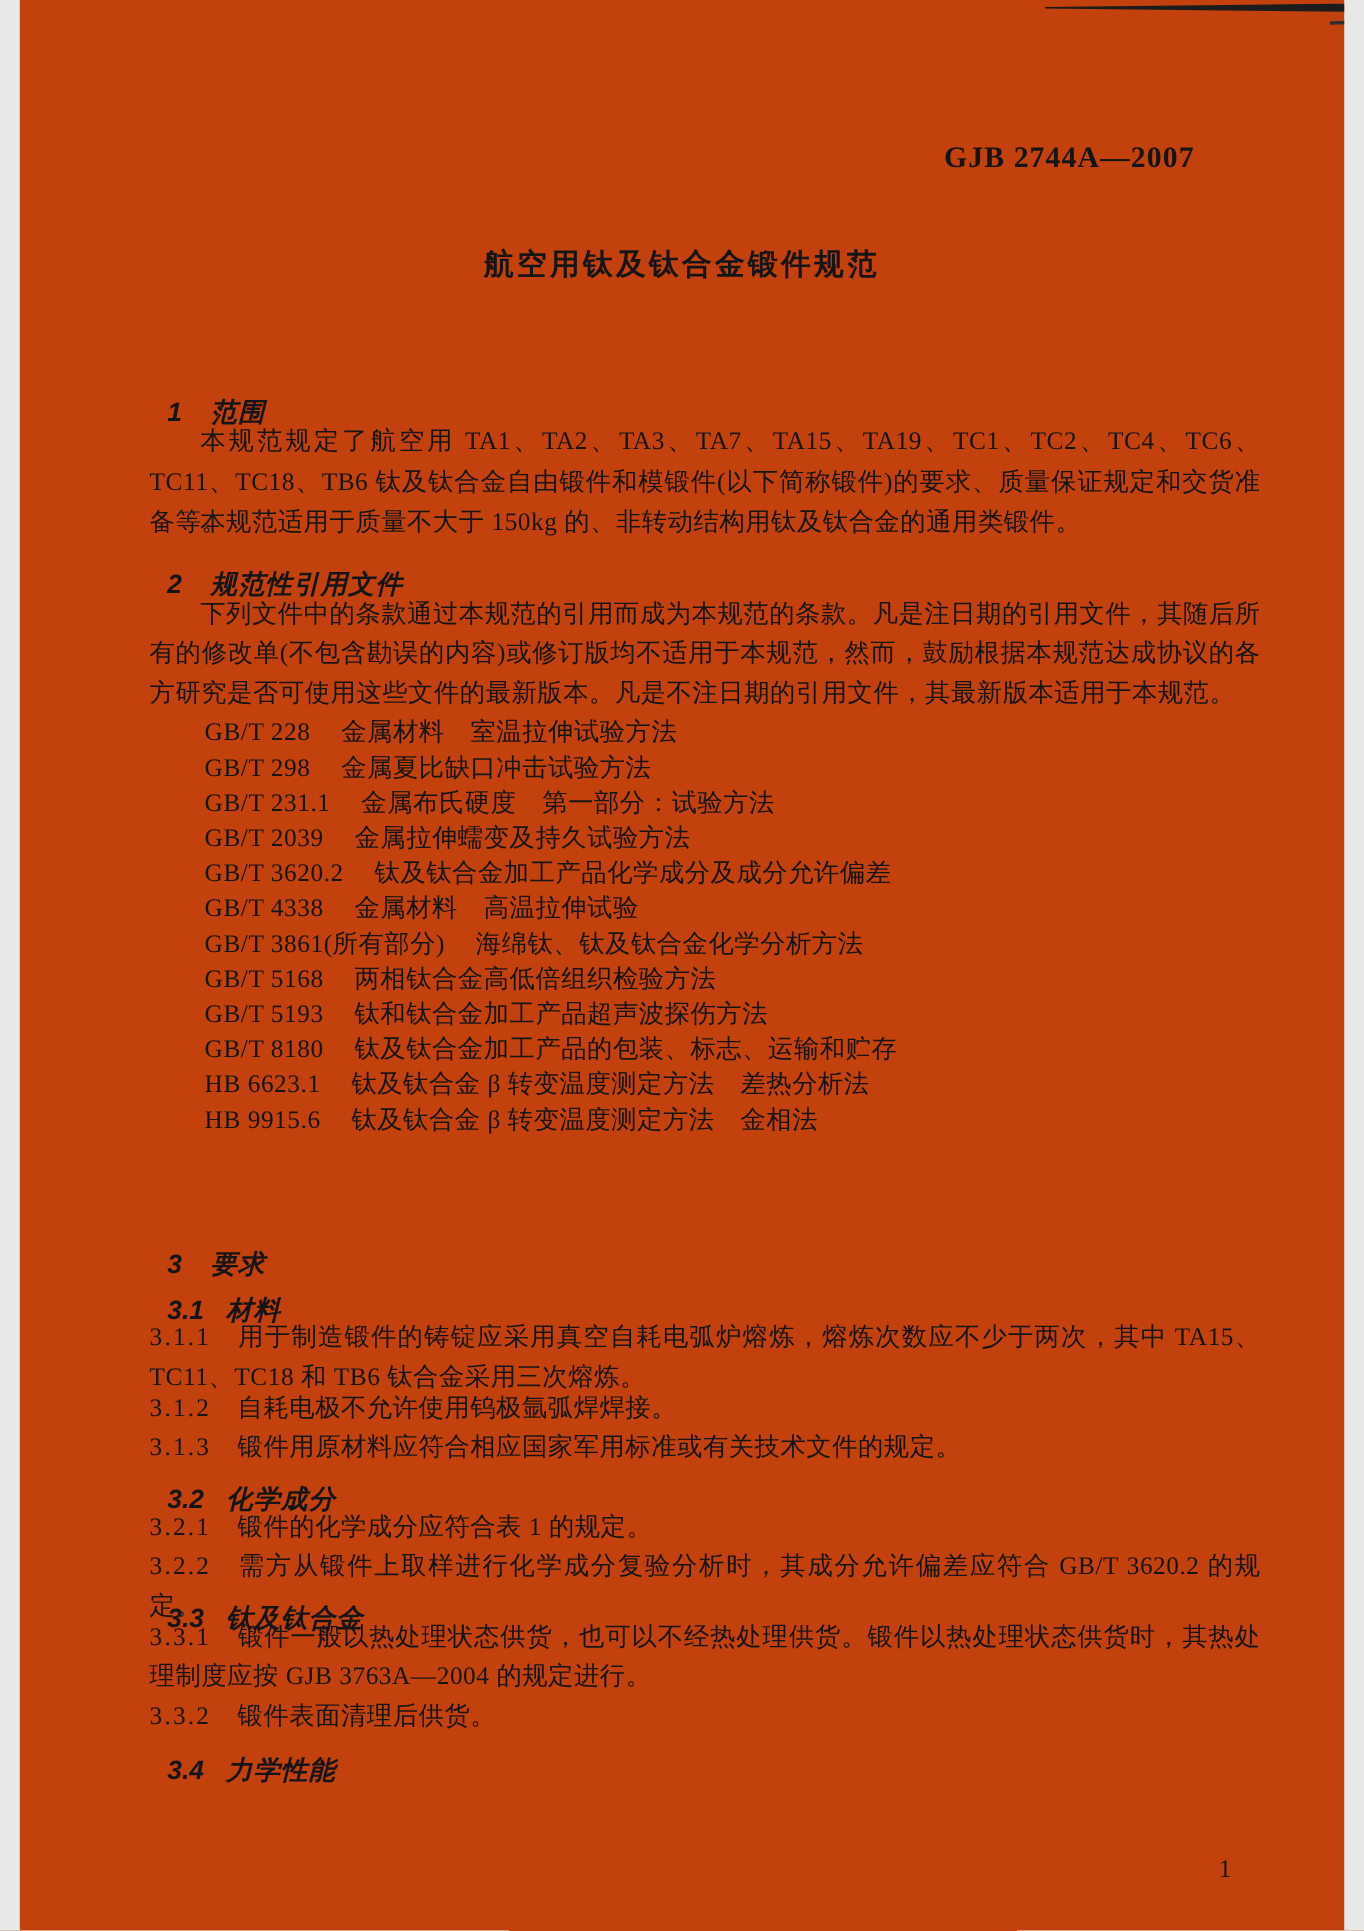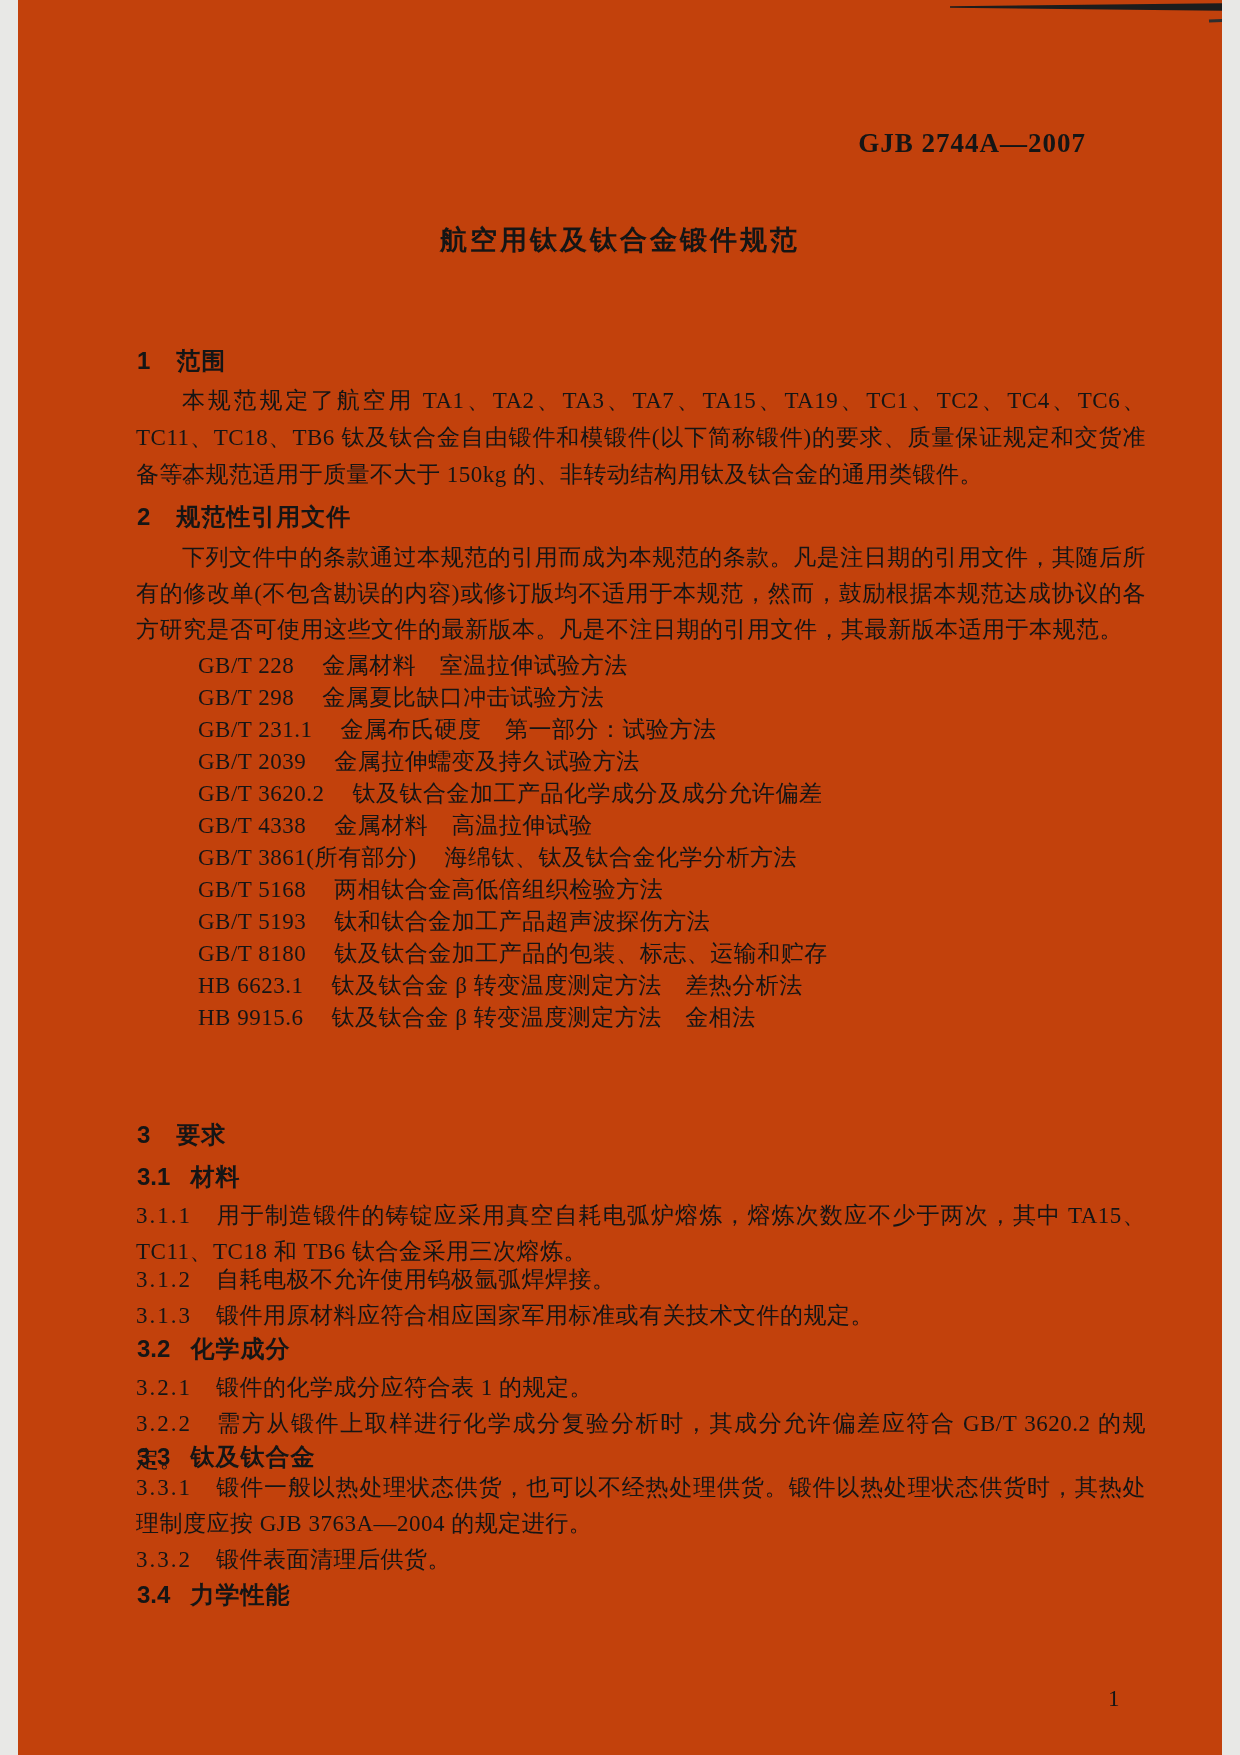--- a/index.html
+++ b/index.html
@@ -28,24 +28,25 @@
     font-weight:700; font-size:27px; letter-spacing:1px;
   }
   #doc-title {
     position:absolute; top:222px; left:0; width:100%;
     text-align:center;
     font-family:"Liberation Sans","DejaVu Sans",sans-serif;
     font-weight:700; font-size:27px; letter-spacing:3px;
   }
   .content-block { position:absolute; left:118px; width:1010px; }
   .sec-heading {
-    margin:1px;
+    margin:16px;
     font-family:"Liberation Sans","DejaVu Sans",sans-serif;
     font-weight:700; font-size:24px; line-height:28px;
     letter-spacing:1px;
+    font-style:italic;
   }
   .sec-num { margin-right:26px; letter-spacing:0; }
   .body-para {
     margin:0; font-size:23px; line-height:37px;
     text-align:justify; letter-spacing:0.5px;
   }
   .indent { text-indent:46px; }
   .clause { line-height:36px; }
   .clause-num { margin-right:24px; letter-spacing:2px; }
   .ref-list { font-size:23px; }
@@ -74,21 +75,21 @@
     <span class="sec-num">1</span><span>范围</span>
   </h2>
   <p class="body-para indent content-block" style="top:382px">本规范规定了航空用 TA1、TA2、TA3、TA7、TA15、TA19、TC1、TC2、TC4、TC6、TC11、TC18、TB6 钛及钛合金自由锻件和模锻件(以下简称锻件)的要求、质量保证规定和交货准备等。</p>
   <p class="body-para indent content-block" style="top:456px">本规范适用于质量不大于 150kg 的、非转动结构用钛及钛合金的通用类锻件。</p>
 
   <h2 class="sec-heading content-block" style="top:502px">
     <span class="sec-num">2</span><span>规范性引用文件</span>
   </h2>
   <p class="body-para indent content-block" style="top:540px; line-height:36px">下列文件中的条款通过本规范的引用而成为本规范的条款。凡是注日期的引用文件，其随后所有的修改单(不包含勘误的内容)或修订版均不适用于本规范，然而，鼓励根据本规范达成协议的各方研究是否可使用这些文件的最新版本。凡是不注日期的引用文件，其最新版本适用于本规范。</p>
 
-  <div class="ref-list content-block" style="top:650px; left:180px; width:964px;">
+  <div class="ref-list content-block" style="top:650px; left:168px; width:964px;">
     <div class="ref-item">
       <span class="ref-code">GB/T 228</span><span>金属材料　室温拉伸试验方法</span>
     </div>
     <div class="ref-item">
       <span class="ref-code">GB/T 298</span><span>金属夏比缺口冲击试验方法</span>
     </div>
     <div class="ref-item">
       <span class="ref-code">GB/T 231.1</span><span>金属布氏硬度　第一部分：试验方法</span>
     </div>
     <div class="ref-item">

